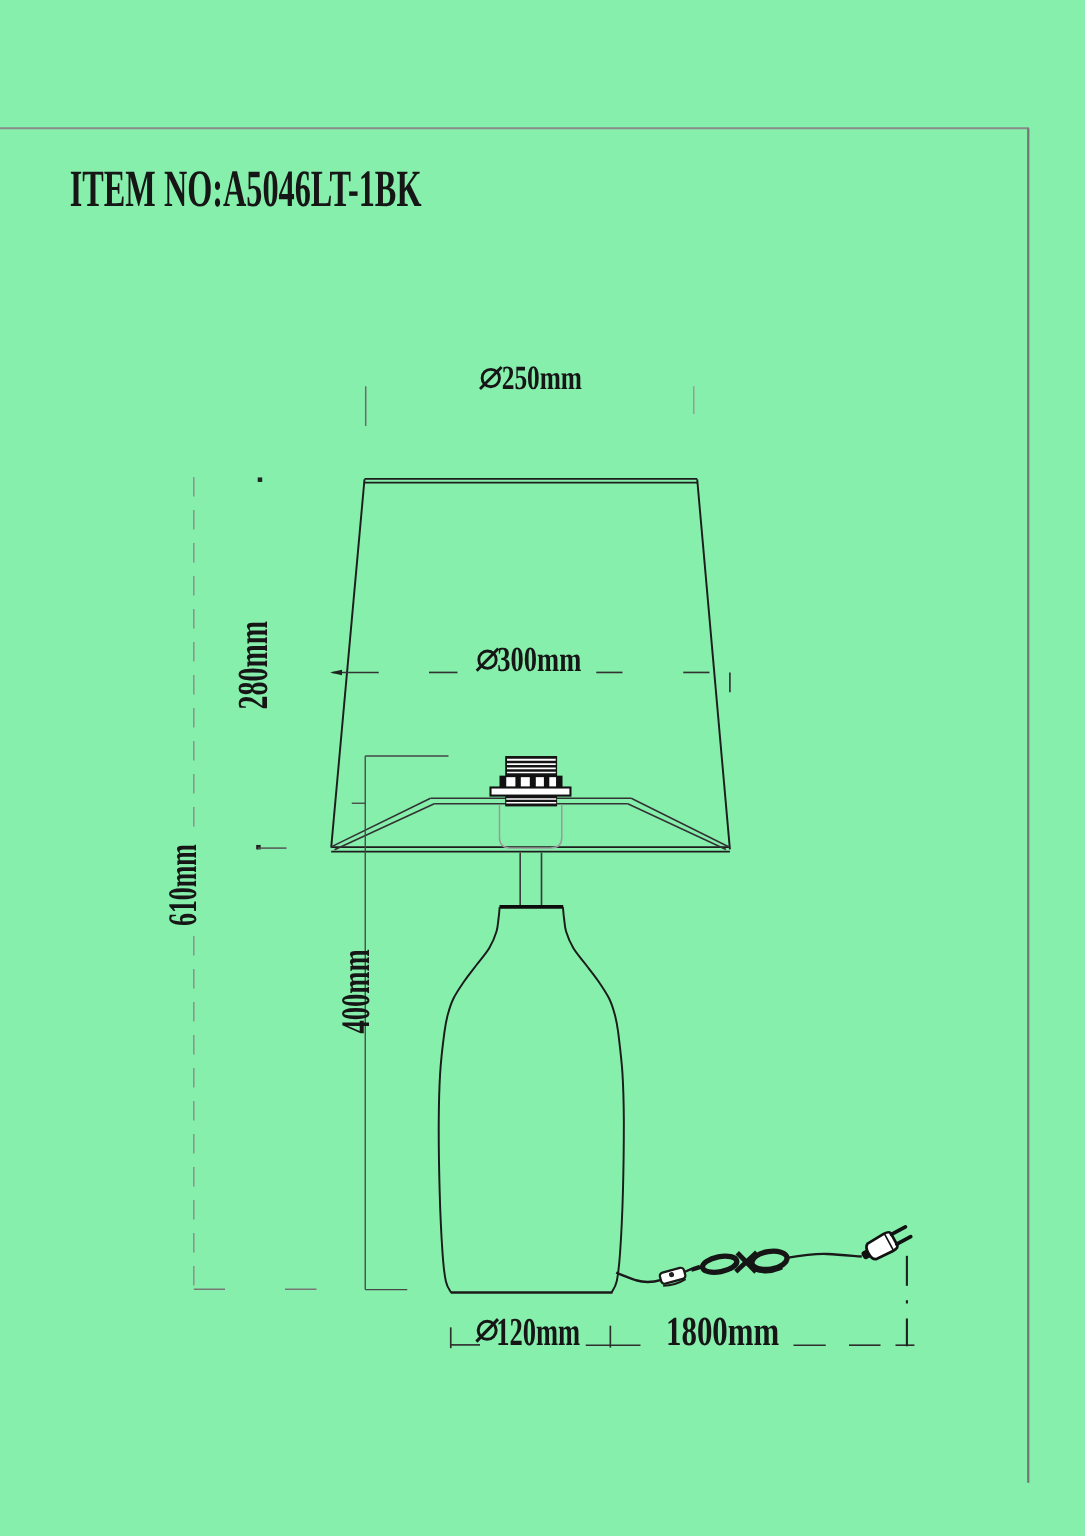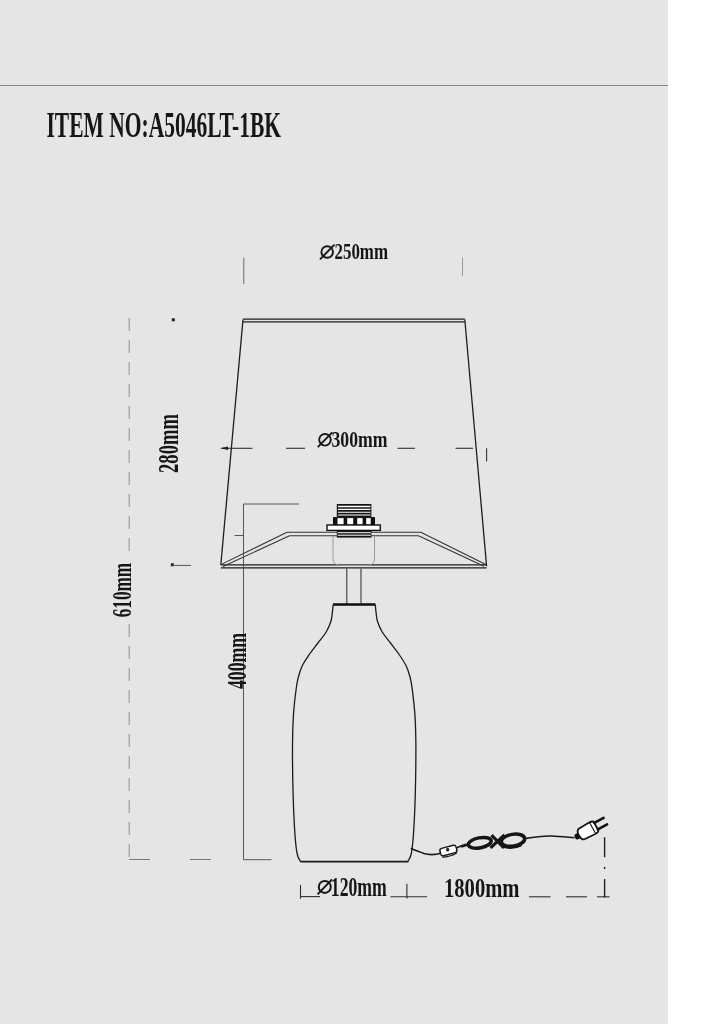--- a/index.html
+++ b/index.html
@@ -1,16 +1,16 @@
 <!DOCTYPE html>
 <html><head>
 <meta charset="utf-8">
 <style>
   html,body{margin:0;padding:0;background:#ffffff;}
-  .page{position:relative;width:668px;height:1024px;background:#e5e5e5;overflow:hidden;will-change:transform;}
+  .page{position:relative;width:723px;height:1024px;background:#86efac;overflow:hidden;will-change:transform;}
   svg{display:block;}
   text{font-family:"Liberation Serif", serif;fill:#161616;font-weight:bold;}
 </style>
 </head>
 <body>
 <div class="page">
 <svg width="723" height="1024" viewBox="0 0 723 1024">
 
 <line x1="0" y1="85.5" x2="686" y2="85.5" stroke="#8a8a8a" stroke-width="1.2"></line>
 

